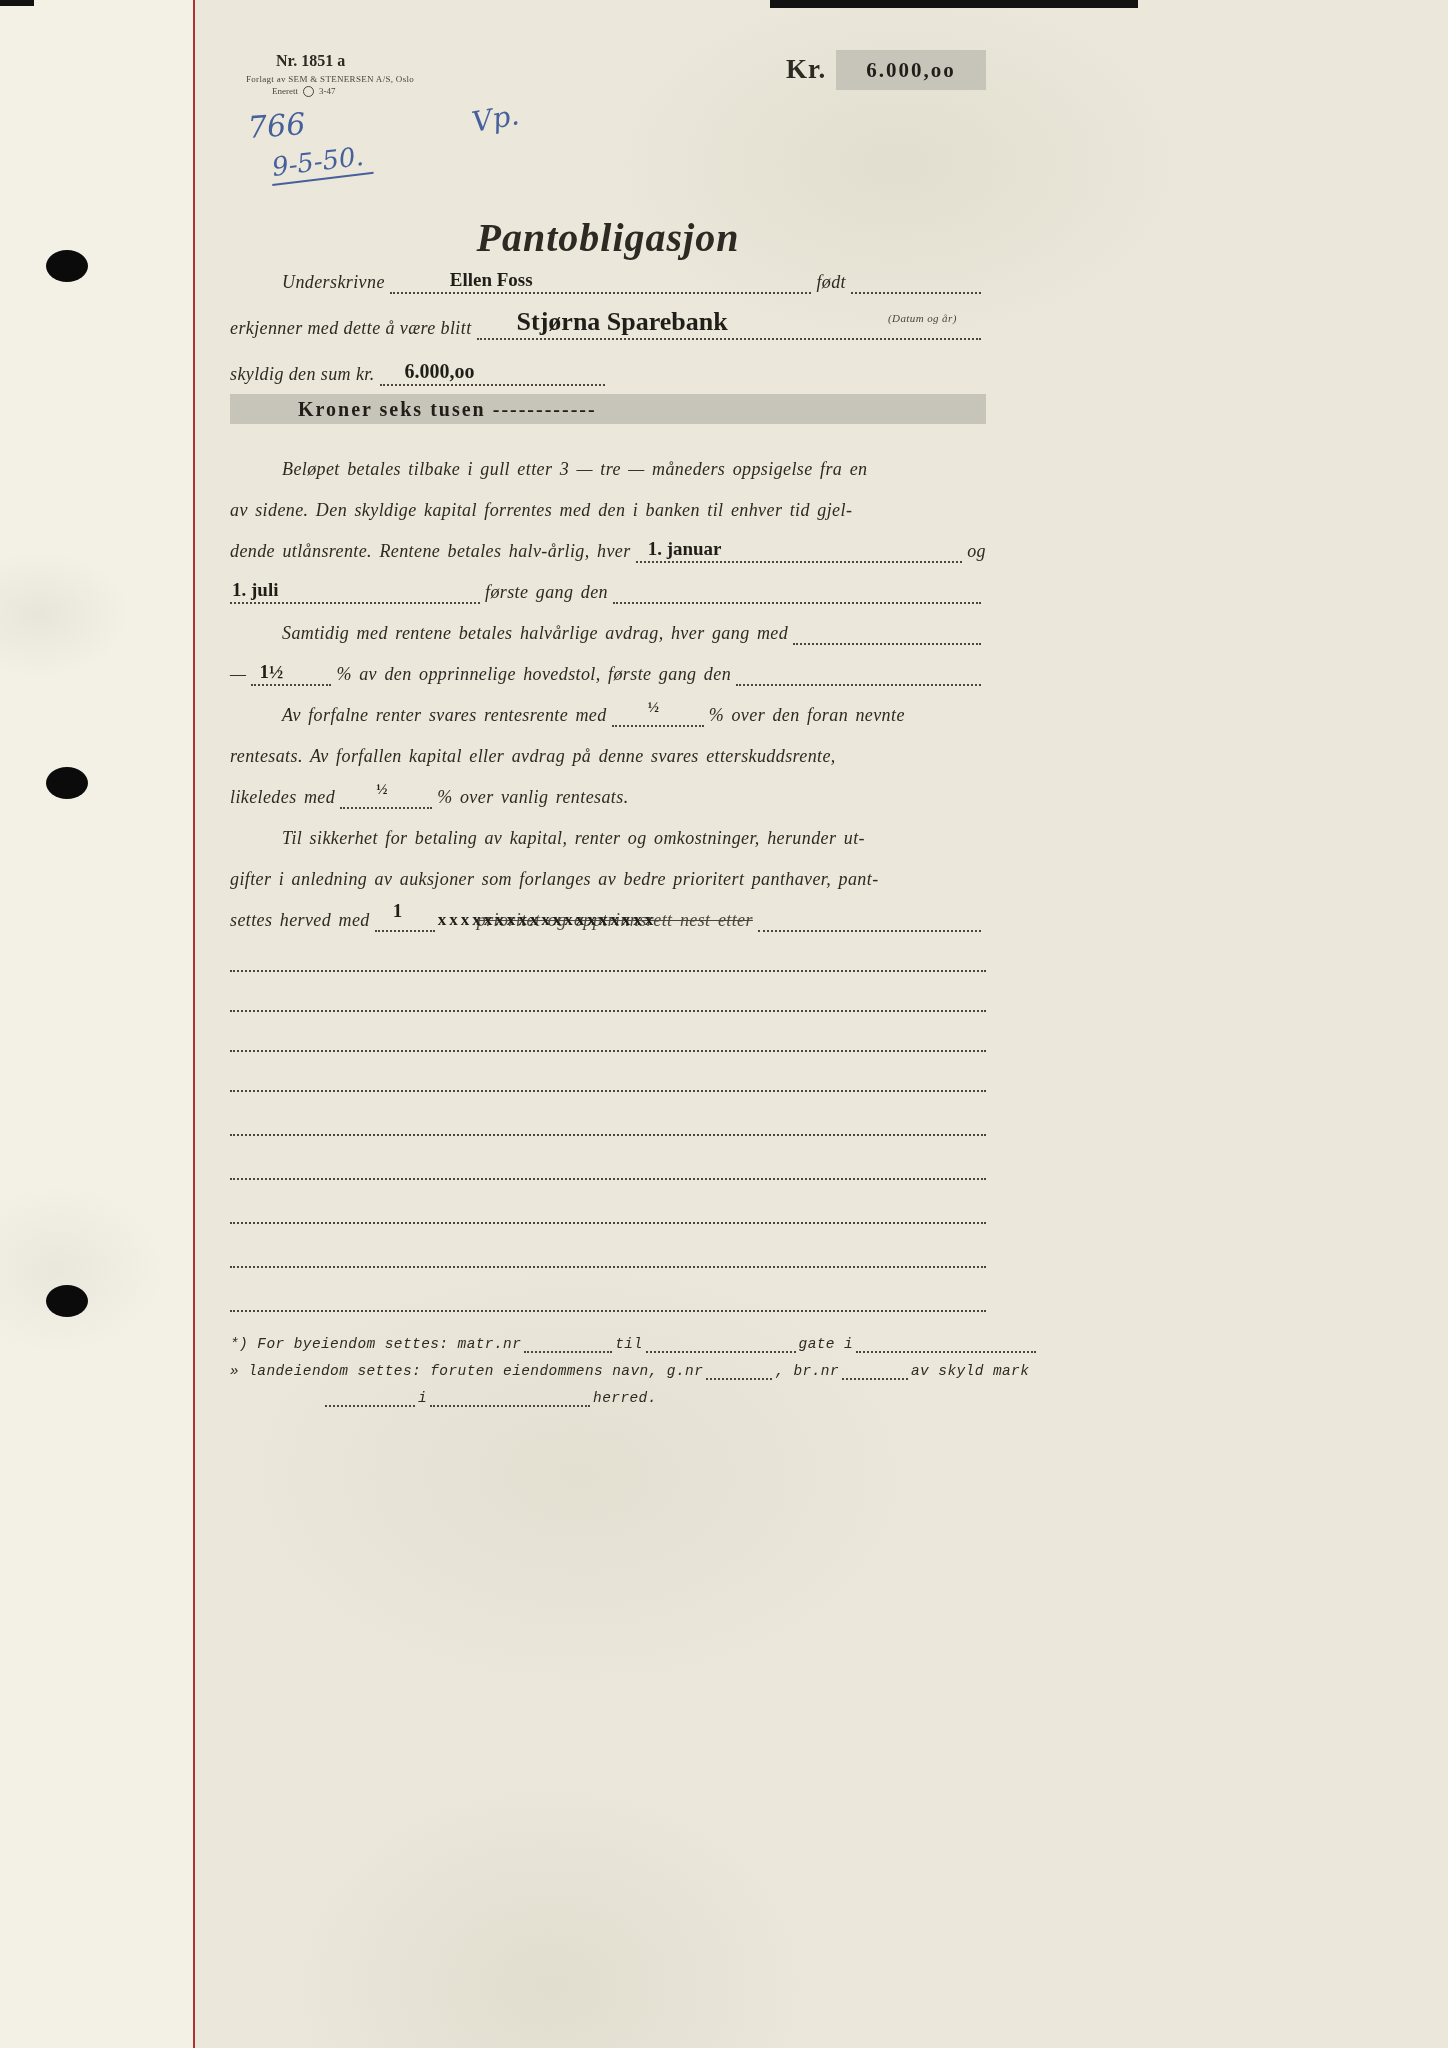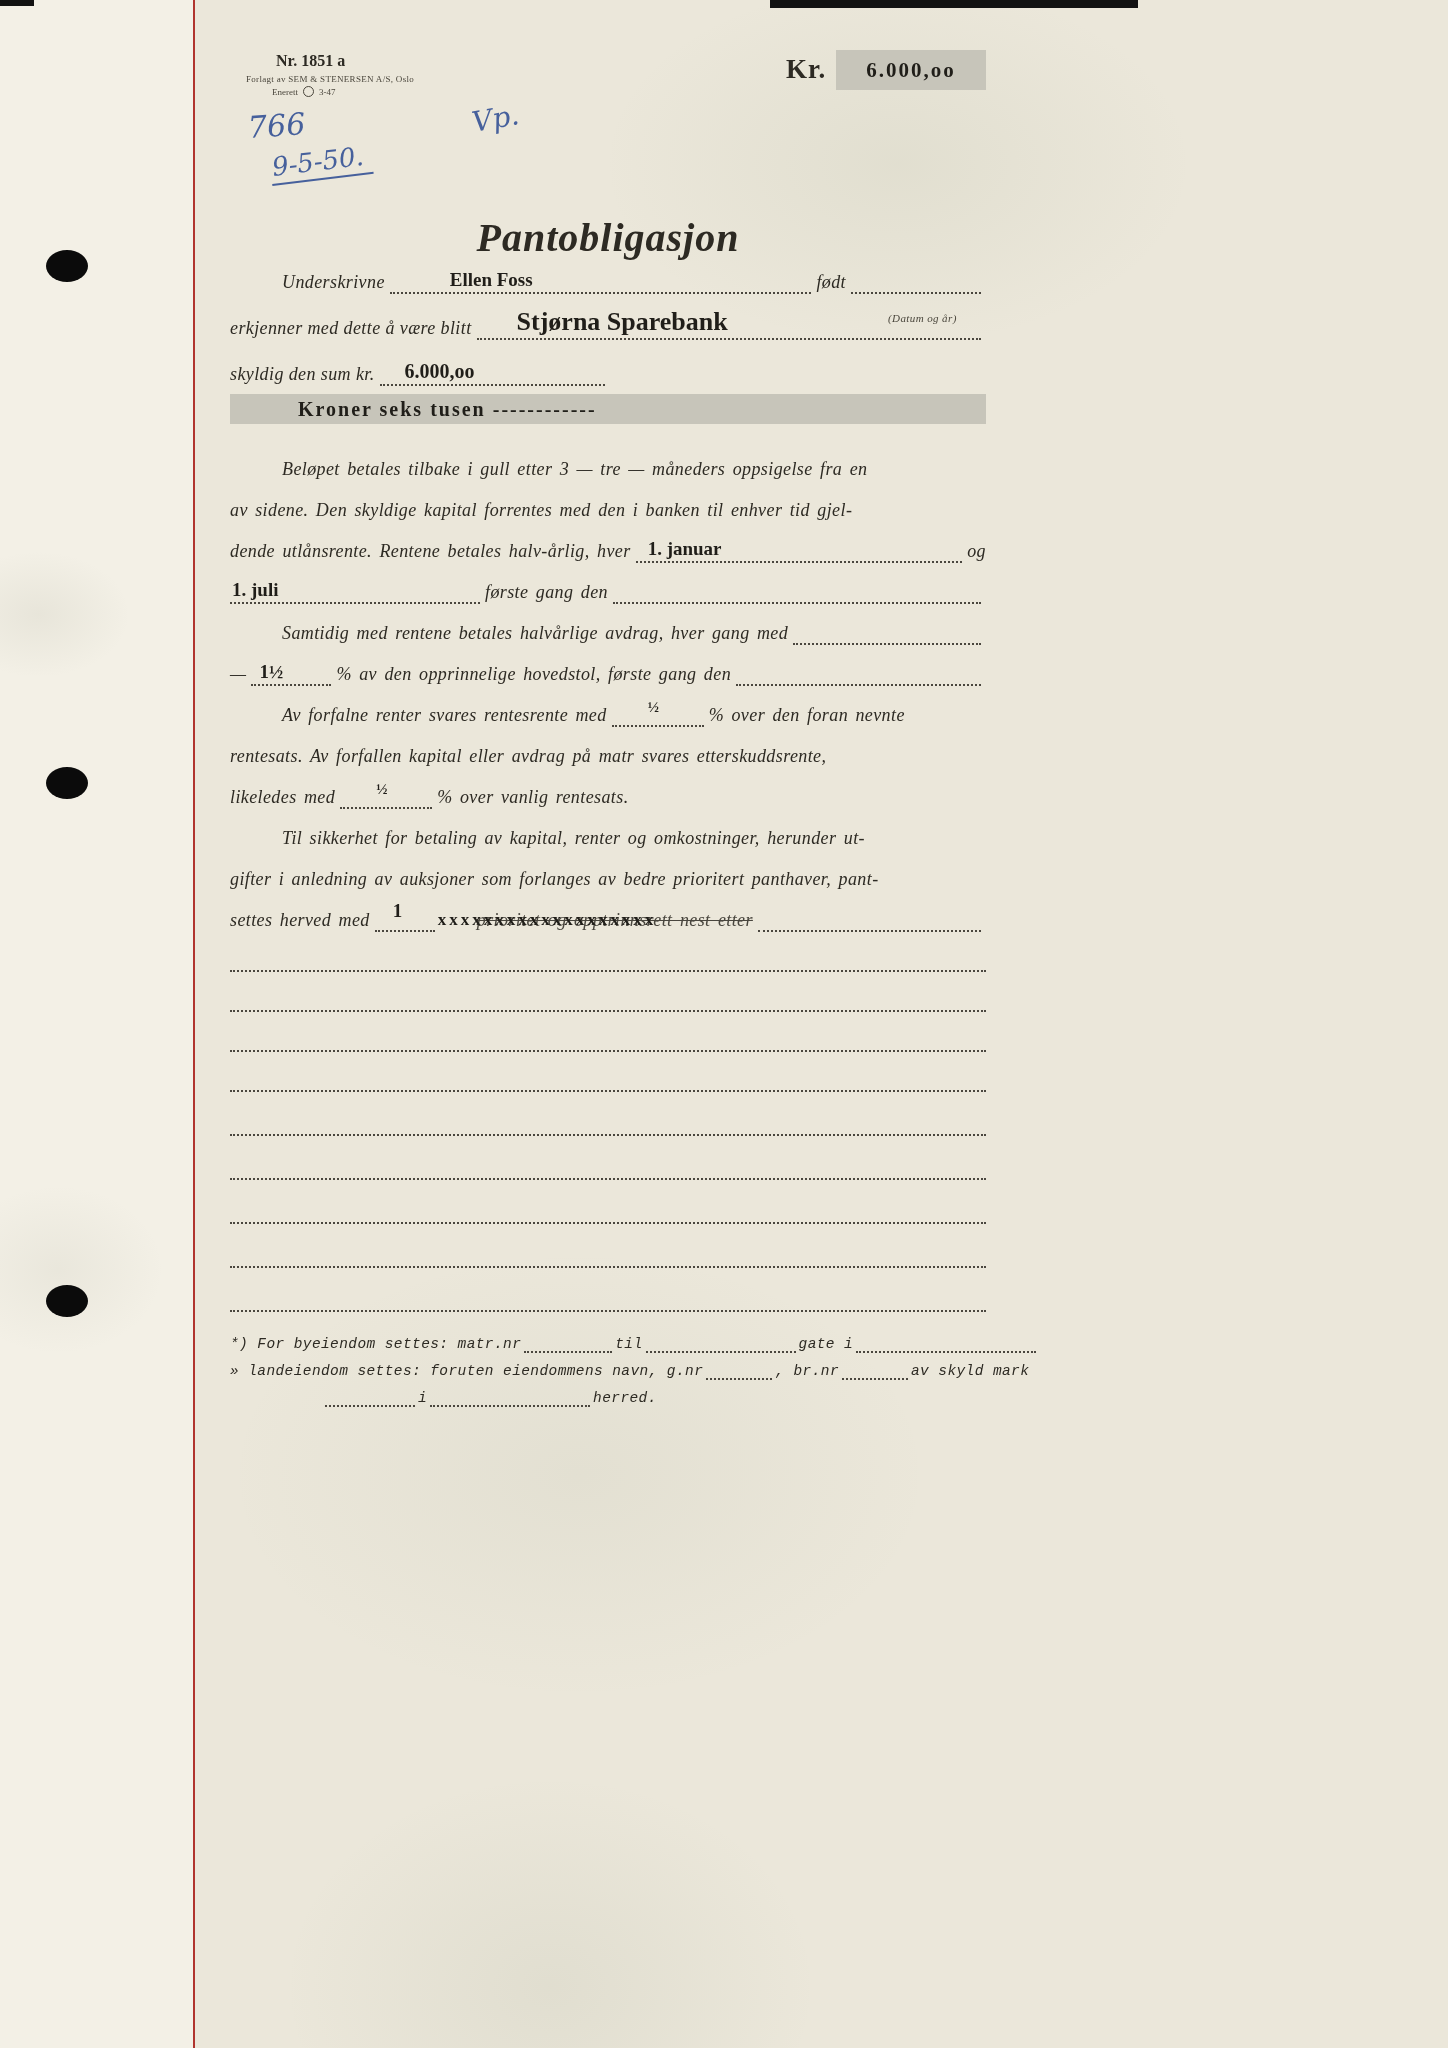--- a/index.html
+++ b/index.html
@@ -21,21 +21,21 @@
   .hole{position:absolute;left:46px;width:42px;height:32px;background:#0b0b0b;border-radius:50%;}
   .blackbar-top{position:absolute;left:770px;top:0;width:368px;height:8px;background:#121212;}
   .blackbar-corner{position:absolute;left:0;top:0;width:34px;height:6px;background:#121212;}
 
   .printed{font-style:italic;font-size:18px;color:#2d2a23;letter-spacing:.4px;}
   .typed{font-family:Liberation Serif, serif;font-weight:bold;color:#201e19;font-style:normal;}
   .hw{font-family:"DejaVu Serif", serif;font-style:italic;color:#46609c;}
 
   .hdr-no{position:absolute;left:276px;top:52px;font-weight:bold;font-size:16px;}
   .hdr-pub{position:absolute;left:246px;top:74px;font-size:9px;color:#4a463c;letter-spacing:.3px;}
-  .hdr-pub2{position:absolute;left:272px;top:86px;font-size:9px;color:#4a463c;display:flex;align-items:center;gap:5px;}
+  .hdr-pub2{position:absolute;left:272px;top:86px;font-size:9px;color:#4a463c;display:flex;gap:5px;}
   .emblem{display:inline-block;width:9px;height:9px;border:1.5px solid #4a463c;border-radius:50%;}
 
   .hw-number{position:absolute;left:248px;top:108px;font-size:30px;transform:rotate(-4deg);}
   .hw-date{position:absolute;left:270px;top:146px;font-size:26px;transform:rotate(-7deg);border-bottom:2px solid #46609c;padding:0 8px 2px 2px;}
   .hw-mark{position:absolute;left:472px;top:102px;font-size:28px;transform:rotate(-10deg);}
 
   .kr-label{position:absolute;left:786px;top:54px;font-weight:bold;font-size:27px;letter-spacing:1px;}
   .amount-box{position:absolute;left:836px;top:50px;width:150px;height:40px;background:#c7c5ba;display:flex;align-items:center;justify-content:center;}
   .amount-box .typed{font-size:21px;letter-spacing:2px;}
 
@@ -174,21 +174,21 @@
 
     <div class="bline">
       <span class="indent"></span>
       <span class="printed">Av forfalne renter svares rentesrente med</span>
       <span class="dots fixed" style="width:92px">
         <span class="over typed t15" style="left:36px;bottom:10px">½</span>
       </span>
       <span class="printed">% over den foran nevnte</span>
     </div>
     <div class="bline">
-        <span class="printed">rentesats.  Av forfallen kapital eller avdrag på matr svares etterskuddsrente,</span>
+        <span class="printed">rentesats.  Av forfallen kapital eller avdrag på denne svares etterskuddsrente,</span>
       </div>
     <div class="bline">
       <span class="printed">likeledes med</span>
       <span class="dots fixed" style="width:92px">
         <span class="over typed t15" style="left:36px;bottom:10px">½</span>
       </span>
       <span class="printed">% over vanlig rentesats.</span>
     </div>
 
     <div class="bline">

